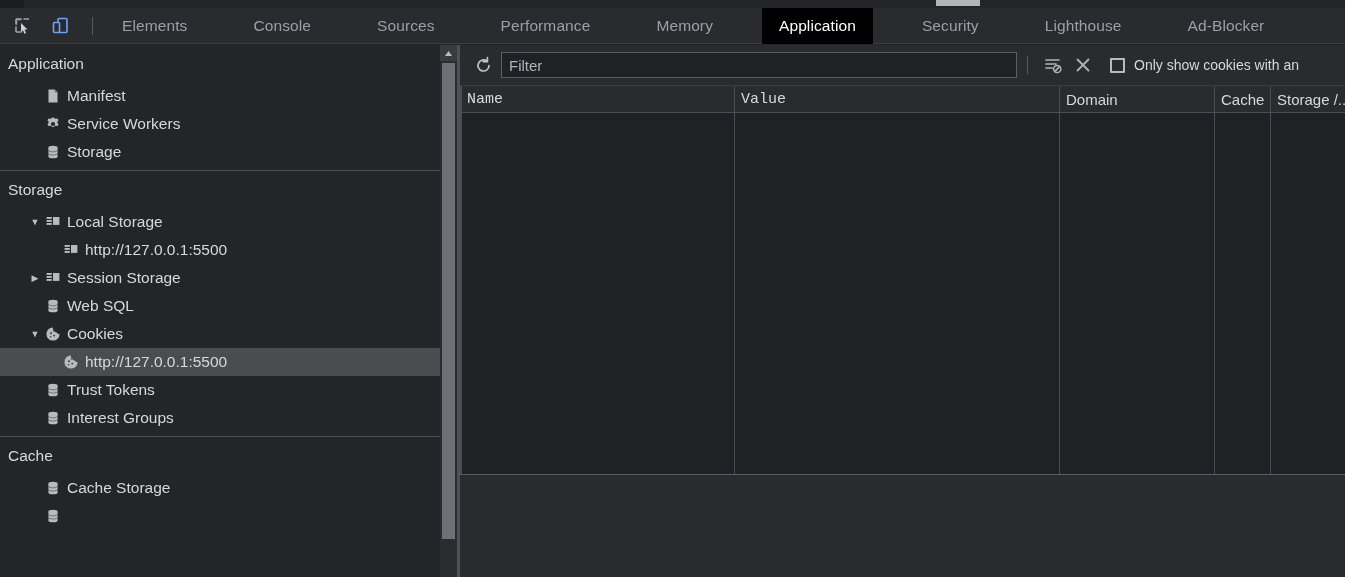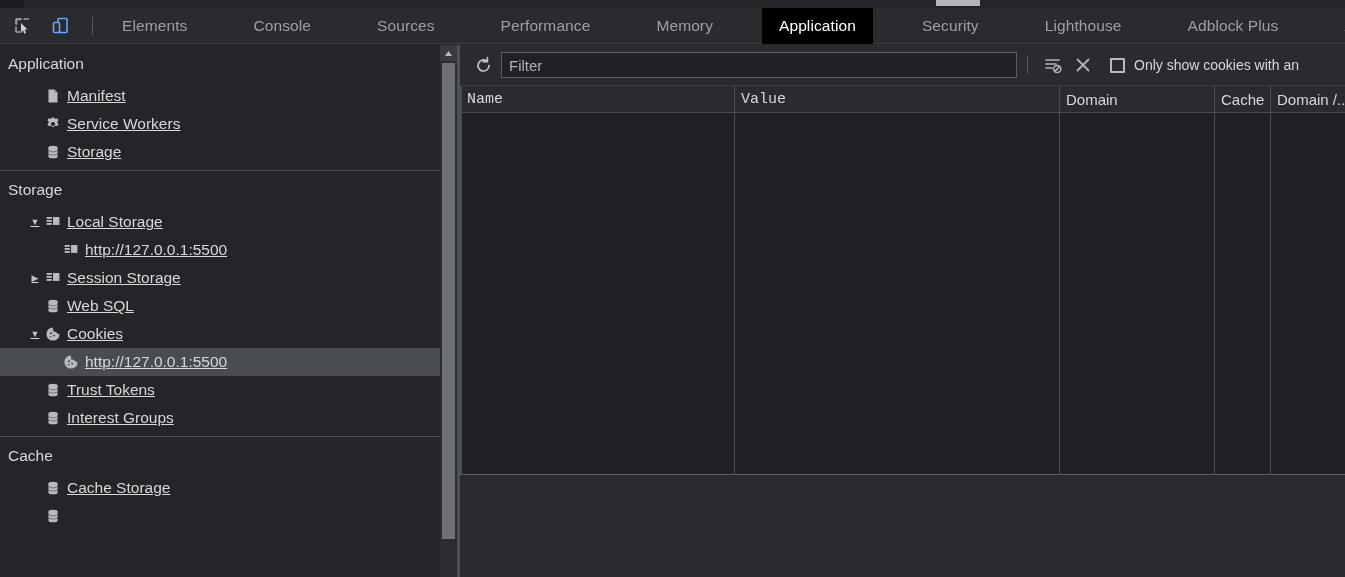--- a/index.html
+++ b/index.html
@@ -39,21 +39,21 @@
   .sidebar {
     position: absolute; left: 0; top: 45px; width: 440px; height: 532px;
     background: #242528; overflow: hidden;
   }
   .sec-head {
     font-size: 15.5px; color: #d6d8da; padding: 10px 0 9px 8px;
   }
   .sec-div { height: 1px; background: #4a4d51; margin: 4px 0 0 0; }
   .tree-row {
     display: flex; align-items: center; height: 28px; padding-left: 8px;
-    font-size: 15.5px; color: #d6d8da; white-space: nowrap; text-decoration: underline;
+    font-size: 15.5px; color: #d6d8da; white-space: nowrap;
   }
   .tree-row.selected { background: #4a4d50; }
   .indent-1 { padding-left: 28px; }
   .indent-2 { padding-left: 46px; }
   .twisty {
     width: 14px; display: inline-flex; align-items: center; justify-content: center;
     color: #bdc1c6; font-size: 9px; flex: 0 0 14px;
   }
   .tw-spacer { width: 14px; flex: 0 0 14px; }
   .ico { width: 22px; flex: 0 0 22px; display: inline-flex; align-items: center; justify-content: center; }
@@ -131,21 +131,20 @@
     </div>
     <div class="tabs">
         <div class="tab">Elements</div>
         <div class="tab">Console</div>
         <div class="tab">Sources</div>
         <div class="tab">Performance</div>
         <div class="tab">Memory</div>
         <div class="tab active">Application</div>
         <div class="tab">Security</div>
         <div class="tab">Lighthouse</div>
-        <div class="tab">Adblock Plus</div>
         <div class="tab">Ad-Blocker</div>
       </div>
   </div>
 
   <div class="sidebar">
       <div class="sec-head">Application</div>
       <div class="tree-row indent-1">
         <span class="tw-spacer"></span>
         <span class="ico">
           <svg width="16" height="16" viewBox="0 0 16 16">
@@ -357,21 +356,21 @@
 
     <div class="tbl">
       <div class="thead">
           <div class="th" style="left: 0px; width: 274px; font-family: Liberation Mono, monospace;">Name</div>
           <div class="th" style="left: 274px; width: 325px; font-family: Liberation Mono, monospace;">Value</div>
           <div class="th-div" style="left: 274px;"></div>
           <div class="th" style="left: 599px; width: 155px; text-align: center;">Domain</div>
           <div class="th-div" style="left: 599px;"></div>
           <div class="th" style="left: 754px; width: 56px;">Cache</div>
           <div class="th-div" style="left: 754px;"></div>
-          <div class="th" style="left: 810px; width: 75px;">Domain /..</div>
+          <div class="th" style="left: 810px; width: 75px;">Storage /..</div>
           <div class="th-div" style="left: 810px;"></div>
         </div>
       <div class="tbody">
           <div class="col-div" style="left: 274px;"></div>
           <div class="col-div" style="left: 599px;"></div>
           <div class="col-div" style="left: 754px;"></div>
           <div class="col-div" style="left: 810px;"></div>
         </div>
     </div>
     <div class="main-left-edge"></div>

